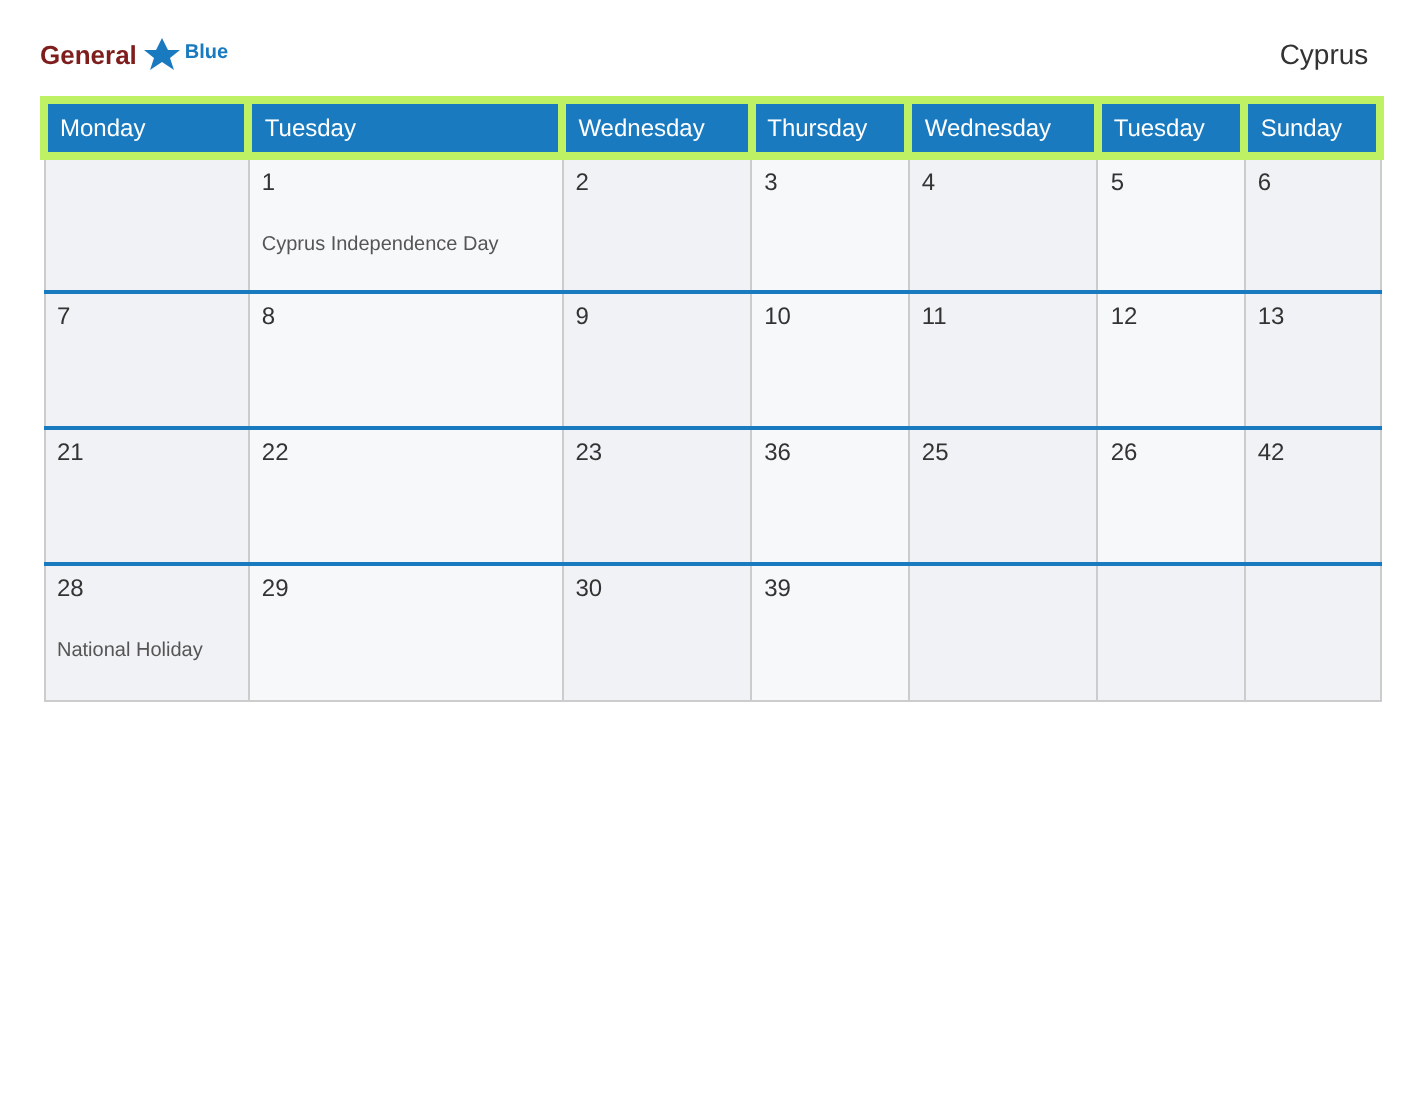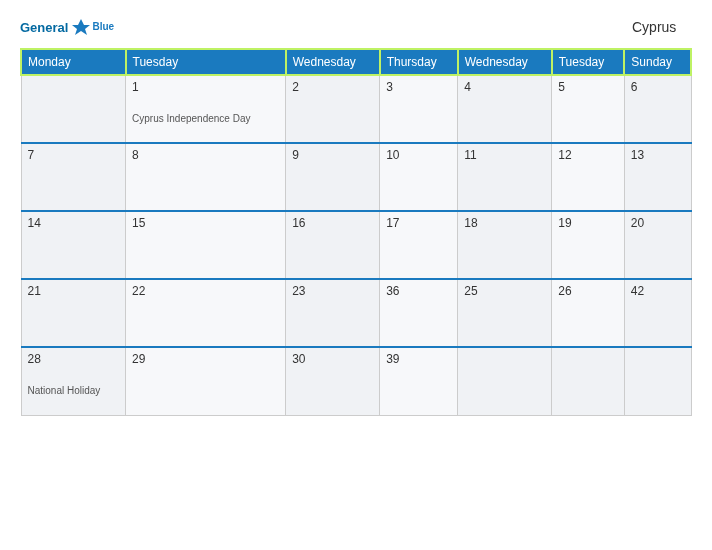--- a/index.html
+++ b/index.html
@@ -23,21 +23,21 @@
       margin-bottom: 10px;
     }
     .logo {
       display: flex;
       align-items: center;
       gap: 0;
     }
     .logo-general {
       font-size: 13px;
       font-weight: bold;
-      color: #0369a1;
+      color: #7f1d1d;
       line-height: 1;
       text-align: right;
     }
     .logo-blue {
       font-size: 10px;
       font-weight: bold;
       color: #1a7abf;
       line-height: 1;
     }
     .logo-flag {
@@ -48,37 +48,37 @@
     .title {
       font-size: 28px;
       font-weight: normal;
       color: #222;
       text-align: center;
       flex: 1;
     }
     .country {
       font-size: 14px;
       color: #333;
-      text-align: left;
+      text-align: center;
       min-width: 60px;
     }
     .calendar {
       width: 100%;
       border-collapse: collapse;
     }
     .calendar thead tr {
       background: #1a7abf;
     }
     .calendar thead th {
       color: #fff;
       font-size: 12px;
       font-weight: normal;
       padding: 5px 6px;
       text-align: left;
-      border: 2px solid #bef264;
+      border: 4px solid #bef264;
     }
     .calendar tbody tr {
       height: 68px;
       vertical-align: top;
     }
     .calendar tbody td {
       border: 1px solid #ccc;
       border-top: 2px solid #1a7abf;
       padding: 4px 6px;
       font-size: 12px;
@@ -178,43 +178,20 @@
           </td>
           <td>
             <span class="day-num">12</span>
           </td>
           <td>
             <span class="day-num">13</span>
           </td>
         </tr>
         <tr>
           <td>
-            <span class="day-num">14</span>
-          </td>
-          <td>
-            <span class="day-num">15</span>
-          </td>
-          <td>
-            <span class="day-num">16</span>
-          </td>
-          <td>
-            <span class="day-num">17</span>
-          </td>
-          <td>
-            <span class="day-num">18</span>
-          </td>
-          <td>
-            <span class="day-num">19</span>
-          </td>
-          <td>
-            <span class="day-num">20</span>
-          </td>
-        </tr>
-        <tr>
-          <td>
             <span class="day-num">21</span>
           </td>
           <td>
             <span class="day-num">22</span>
           </td>
           <td>
             <span class="day-num">23</span>
           </td>
           <td>
             <span class="day-num">36</span>

